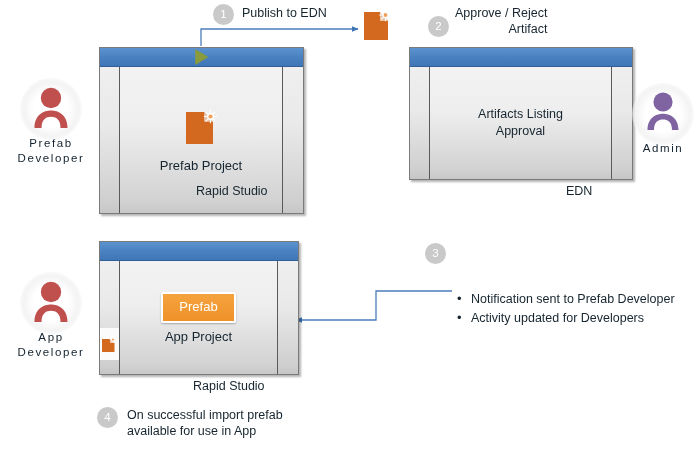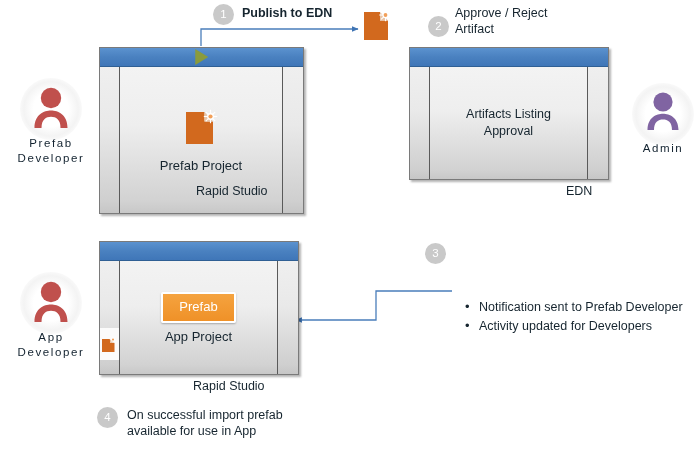--- a/index.html
+++ b/index.html
@@ -172,25 +172,25 @@
   }
 
   
   .callout {
     position: absolute;
     font-size: 12.5px;
     line-height: 16px;
     color: #16252f;
     white-space: pre-line;
   }
-  .callout.center { text-align: left; }
+  .callout.center { text-align: right; }
 
   ul.bullets {
     position: absolute;
-    margin: 8px;
+    margin: 0;
     padding: 0;
     list-style: none;
     font-size: 12.5px;
     line-height: 17.5px;
     color: #16252f;
   }
   ul.bullets li {
     position: relative;
     padding-left: 15px;
     margin: 0 0 1px 0;
@@ -285,27 +285,27 @@
         <line x1="24.5" y1="2.8" x2="24.5" y2="15.2"></line>
         <line x1="18.3" y1="9" x2="30.7" y2="9"></line>
         <line x1="20.1" y1="4.6" x2="28.9" y2="13.4"></line>
         <line x1="28.9" y1="4.6" x2="20.1" y2="13.4"></line>
       </g>
       <circle cx="24.5" cy="9" r="1.9" fill="#f2a05a"></circle>
     </svg>
   </div>
 
   <div class="step" style="left:213px; top:4px;">1</div>
-  <div class="callout" style="left:242px; top:5px;font-weight:bold;">Publish to EDN</div>
+  <div class="callout" style="left:242px; top:5px;">Publish to EDN</div>
 
   <div class="step" style="left:428px; top:16px;">2</div>
   <div class="callout center" style="left:455px; top:5px;">Approve / Reject
 Artifact</div>
 
-  <div class="window" style="left:409px; top:47px; width:200px; height:133px;">
+  <div class="window" style="left:409px; top:47px; width:224px; height:133px;">
     <div class="titlebar"></div>
     <div class="body">
       <div class="col-left"></div>
       <div class="col-main">
         <div class="listing">
           <div class="row">Artifacts Listing</div>
           <div class="row">
             <span>Approval</span>
           </div>
         </div>

